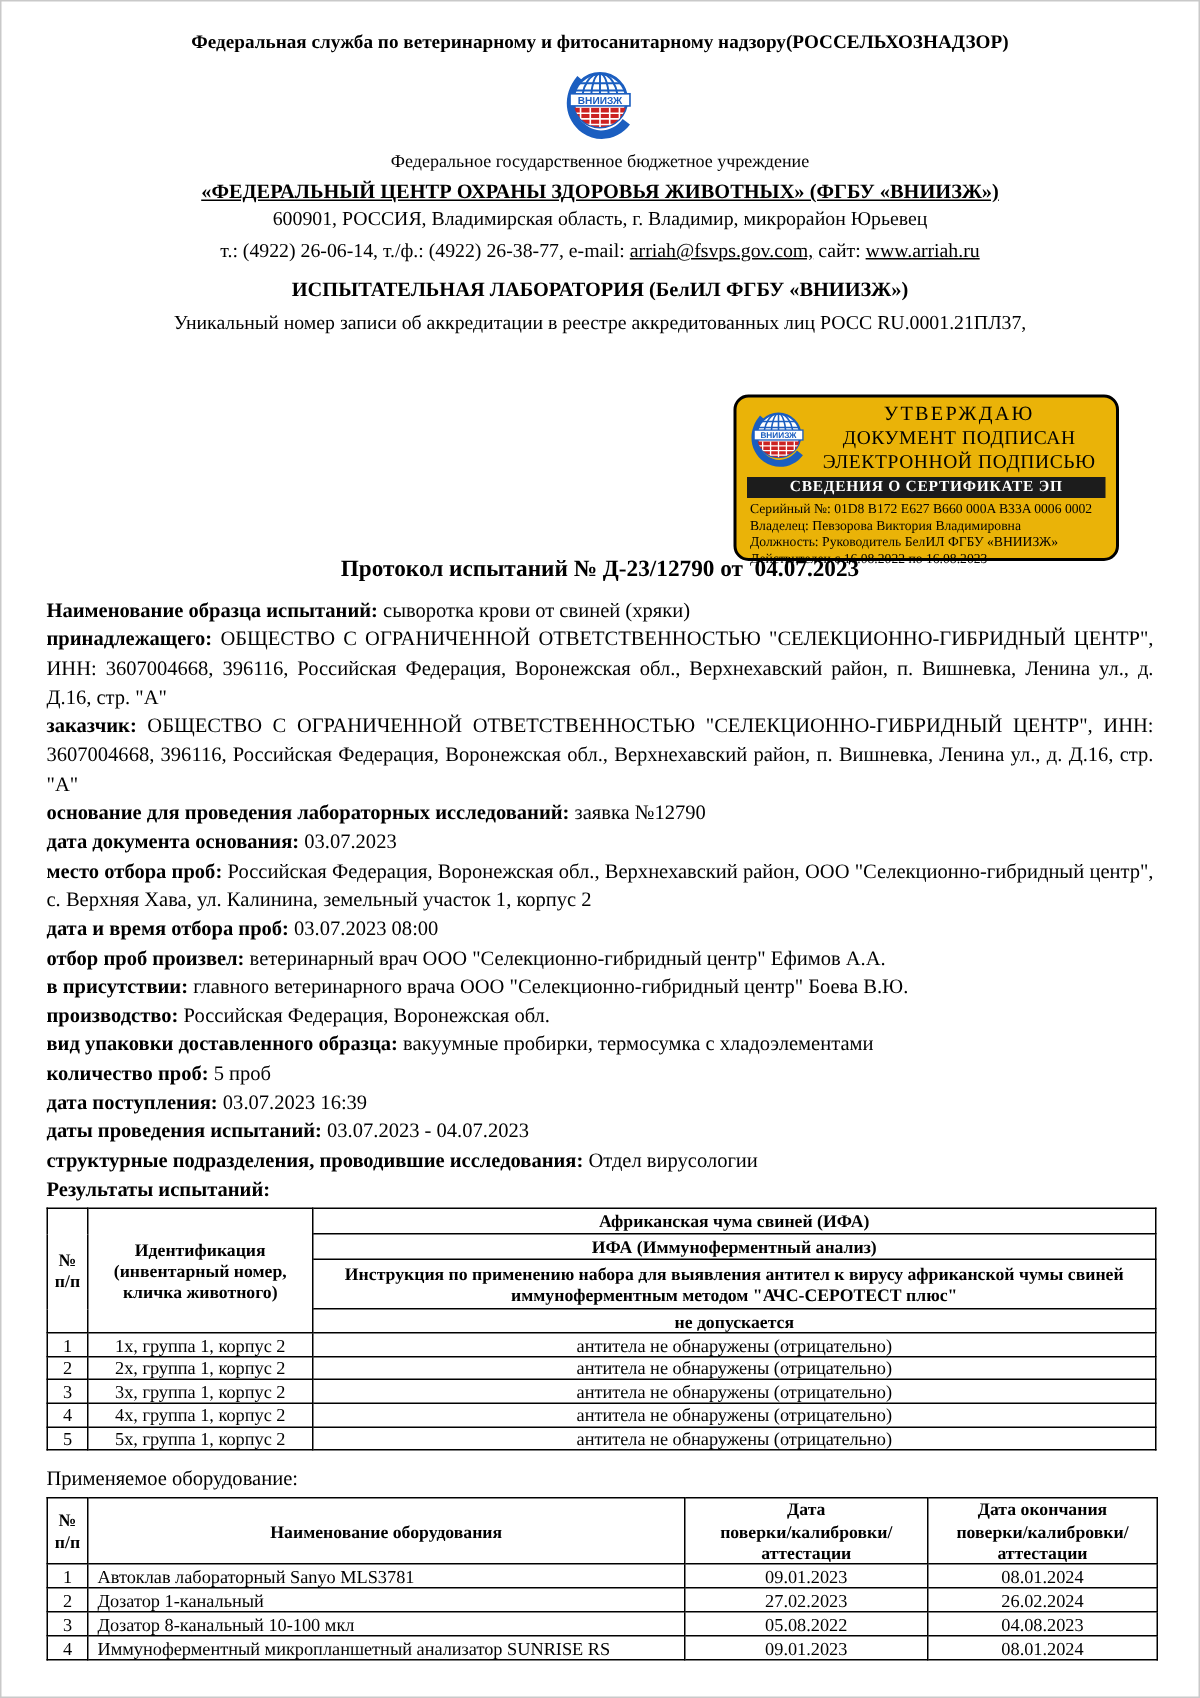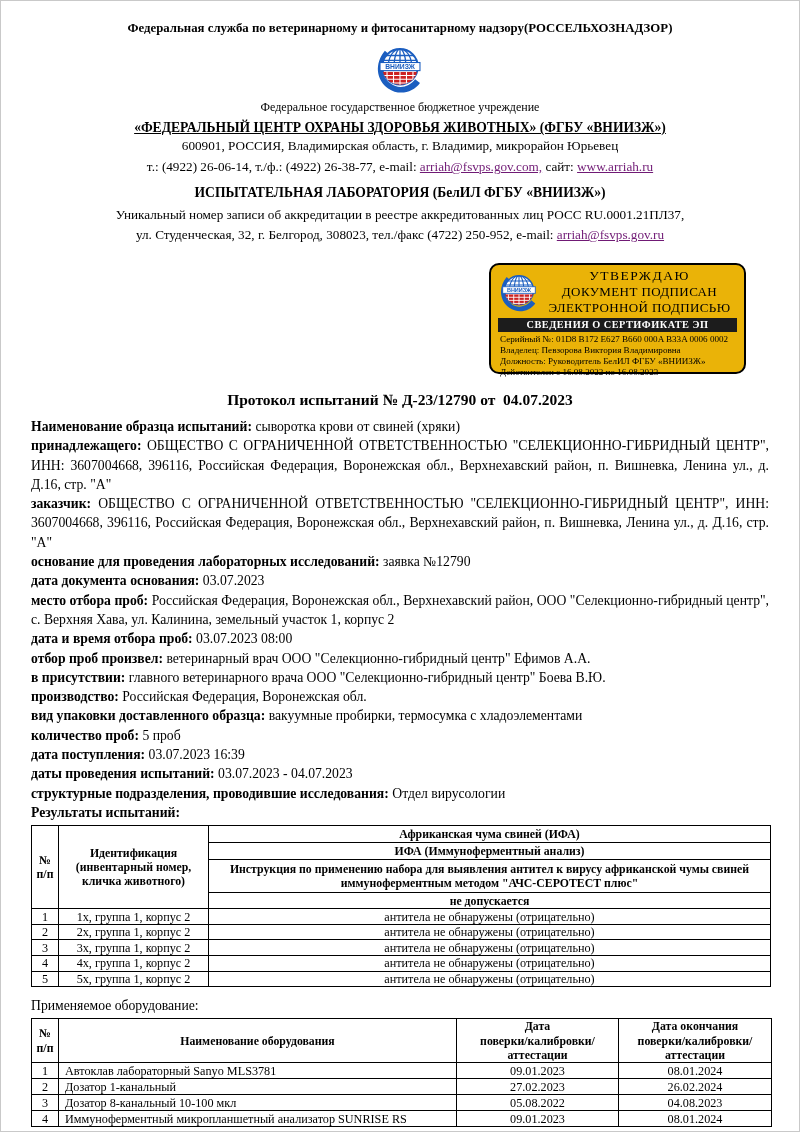--- a/index.html
+++ b/index.html
@@ -3,21 +3,21 @@
 <meta charset="utf-8">
 <style>
   html,body { margin:0; padding:0; background:#fff; }
   .page {
     position:relative; width:800px; height:1132px; margin:0 auto;
     background:#fff; color:#000; box-sizing:border-box;
     border:1px solid #c9c9c9; overflow:hidden;
     font-family:"Liberation Serif", serif;
   }
   .center { text-align:center; }
-  a.doclink { color:#701a75; text-decoration:underline; }
+  a.doclink { color:#000000; text-decoration:underline; }
 
   .h-agency   { padding-top:20px; font-weight:bold; font-size:12.8px; }
   .logo-wrap  { margin-top:6px; height:54px; }
   .logo-wrap svg { height:54px; width:54px; }
   .h-orgtype  { margin-top:4px;  font-weight:normal; font-size:12px; }
   .h-orgname  { margin-top:5px;  font-weight:bold; font-size:13.6px;text-decoration:underline; }
   .h-addr     { margin-top:2px;  font-size:13.2px; }
   .h-contacts { margin-top:5px;  font-size:13.2px; }
 
   .lab-title  { margin-top:10px; font-weight:bold; font-size:13.6px; }
@@ -126,24 +126,20 @@
   <div class="center h-addr">600901, РОССИЯ, Владимирская область, г. Владимир, микрорайон Юрьевец</div>
   <div class="center h-contacts">
     <span>т.: (4922) 26-06-14, т./ф.: (4922) 26-38-77, e-mail:</span>
     <a class="doclink" href="#">arriah@fsvps.gov.com,</a>
     <span>сайт:</span>
     <a class="doclink" href="#">www.arriah.ru</a>
   </div>
 
   <div class="center lab-title">ИСПЫТАТЕЛЬНАЯ ЛАБОРАТОРИЯ (БелИЛ ФГБУ «ВНИИЗЖ»)</div>
   <div class="center lab-acc">Уникальный номер записи об аккредитации в реестре аккредитованных лиц РОСС RU.0001.21ПЛ37,</div>
-  <div class="center lab-addr">
-    <span>ул. Студенческая, 32, г. Белгород, 308023, тел./факс (4722) 250-952, e-mail:</span>
-    <a class="doclink" href="#">arriah@fsvps.gov.ru</a>
-  </div>
 
   <div class="stamp-zone"></div>
   <div class="stamp">
     <div class="stamp-top">
       <svg class="stamp-logo">
           <use href="#vniizh-logo"></use>
         </svg>
       <div class="stamp-head">
         <div class="stamp-approve">УТВЕРЖДАЮ</div>
         <div class="stamp-signed">ДОКУМЕНТ ПОДПИСАН</div>

